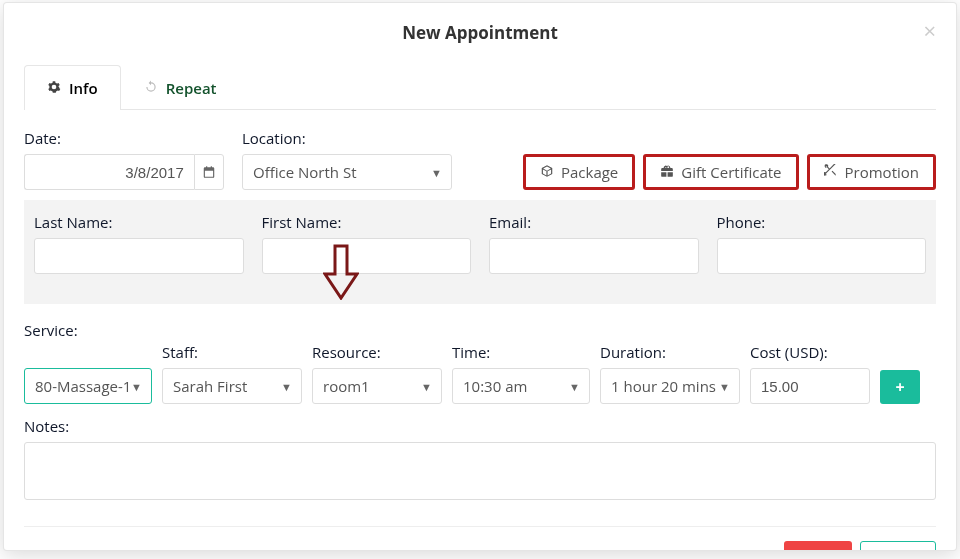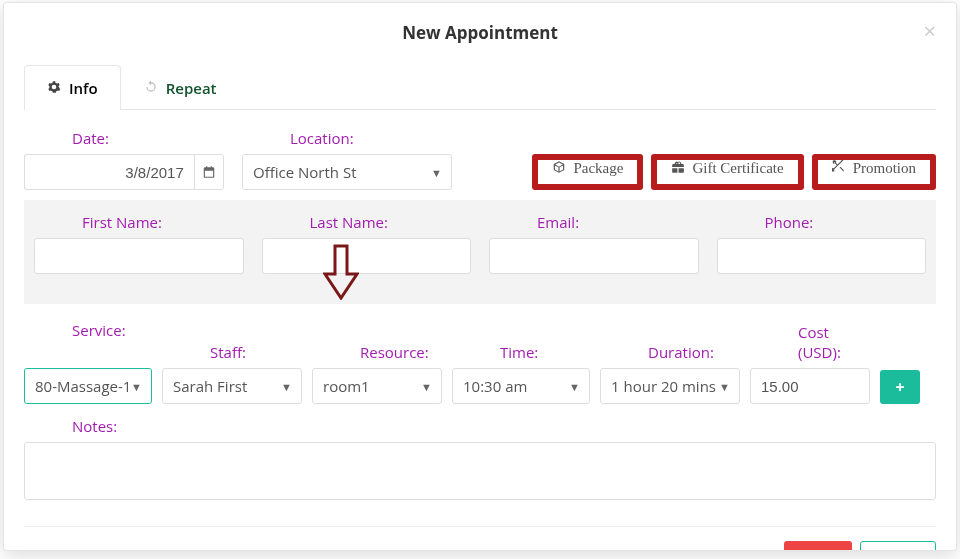--- a/index.html
+++ b/index.html
@@ -64,21 +64,21 @@
       position: relative;
       top: 1px;
     }
     .tab.active {
       color: #000000;
       border-color: #e6e6e6;
       border-radius: 4px 4px 0 0;
       background: #fff;
     }
     .row { display: flex; gap: 18px; margin-bottom: 10px; }
-    .label { color: #a21caf; font-size: 15px; margin-bottom: 6px; display: block; margin-left: 48px; }
+    .label { color: #0f172a; font-size: 15px; margin-bottom: 6px; display: block; }
     .date-col { width: 200px; }
     .loc-col  { width: 210px; flex: 0 0 auto; }
     .spacer   { flex: 1; }
     .btn-row  { display: flex; gap: 8px; align-items: flex-end; }
     .input, .select {
       width: 100%;
       height: 36px;
       border: 1px solid #ddd;
       border-radius: 3px;
       background: #fff;
@@ -96,29 +96,28 @@
       display: flex; align-items: center; justify-content: center;
       color: #666;
     }
     .select-wrap { position: relative; }
     .select-wrap .caret-down {
       position: absolute; right: 10px; top: 50%; transform: translateY(-50%);
       pointer-events: none; color: #666; font-size: 11px;
     }
     .outline-btn {
       height: 36px;
-      border: 6px solid #b91c1c;
+      border: 3px solid #b91c1c;
       background: #fff;
       border-radius: 3px;
       padding: 0 14px;
-      display: flex; gap: 7px;
+      display: flex; align-items: center; gap: 7px;
       font-size: 15px;
       color: #555;
       cursor: pointer;
-      font-family: Liberation Serif, serif;
     }
     .panel-gray {
       background: #f3f3f3;
       padding: 12px 10px 20px;
       margin: 6px 0 16px;
     }
     .panel-gray .row { gap: 18px; }
     .col-q { flex: 1; }
     .svc-row { display: flex; gap: 10px; align-items: flex-end; margin-bottom: 12px; position: relative;}
     .svc-col-service { width: 128px; }
@@ -242,25 +241,25 @@
               </svg>
           </span>
           <span>Promotion</span>
         </div>
       </div>
     </div>
 
     <div class="panel-gray">
       <div class="row">
         <div class="col-q">
+          <span class="label">Last Name:</span>
+          <input class="input" value="" style="">
+        </div>
+        <div class="col-q">
           <span class="label">First Name:</span>
-          <input class="input" value="" style="">
-        </div>
-        <div class="col-q">
-          <span class="label">Last Name:</span>
           <input class="input" value="" style="">
         </div>
         <div class="col-q">
           <span class="label">Email:</span>
           <input class="input" value="" style="">
         </div>
         <div class="col-q">
           <span class="label">Phone:</span>
           <input class="input" value="" style="">
         </div>

